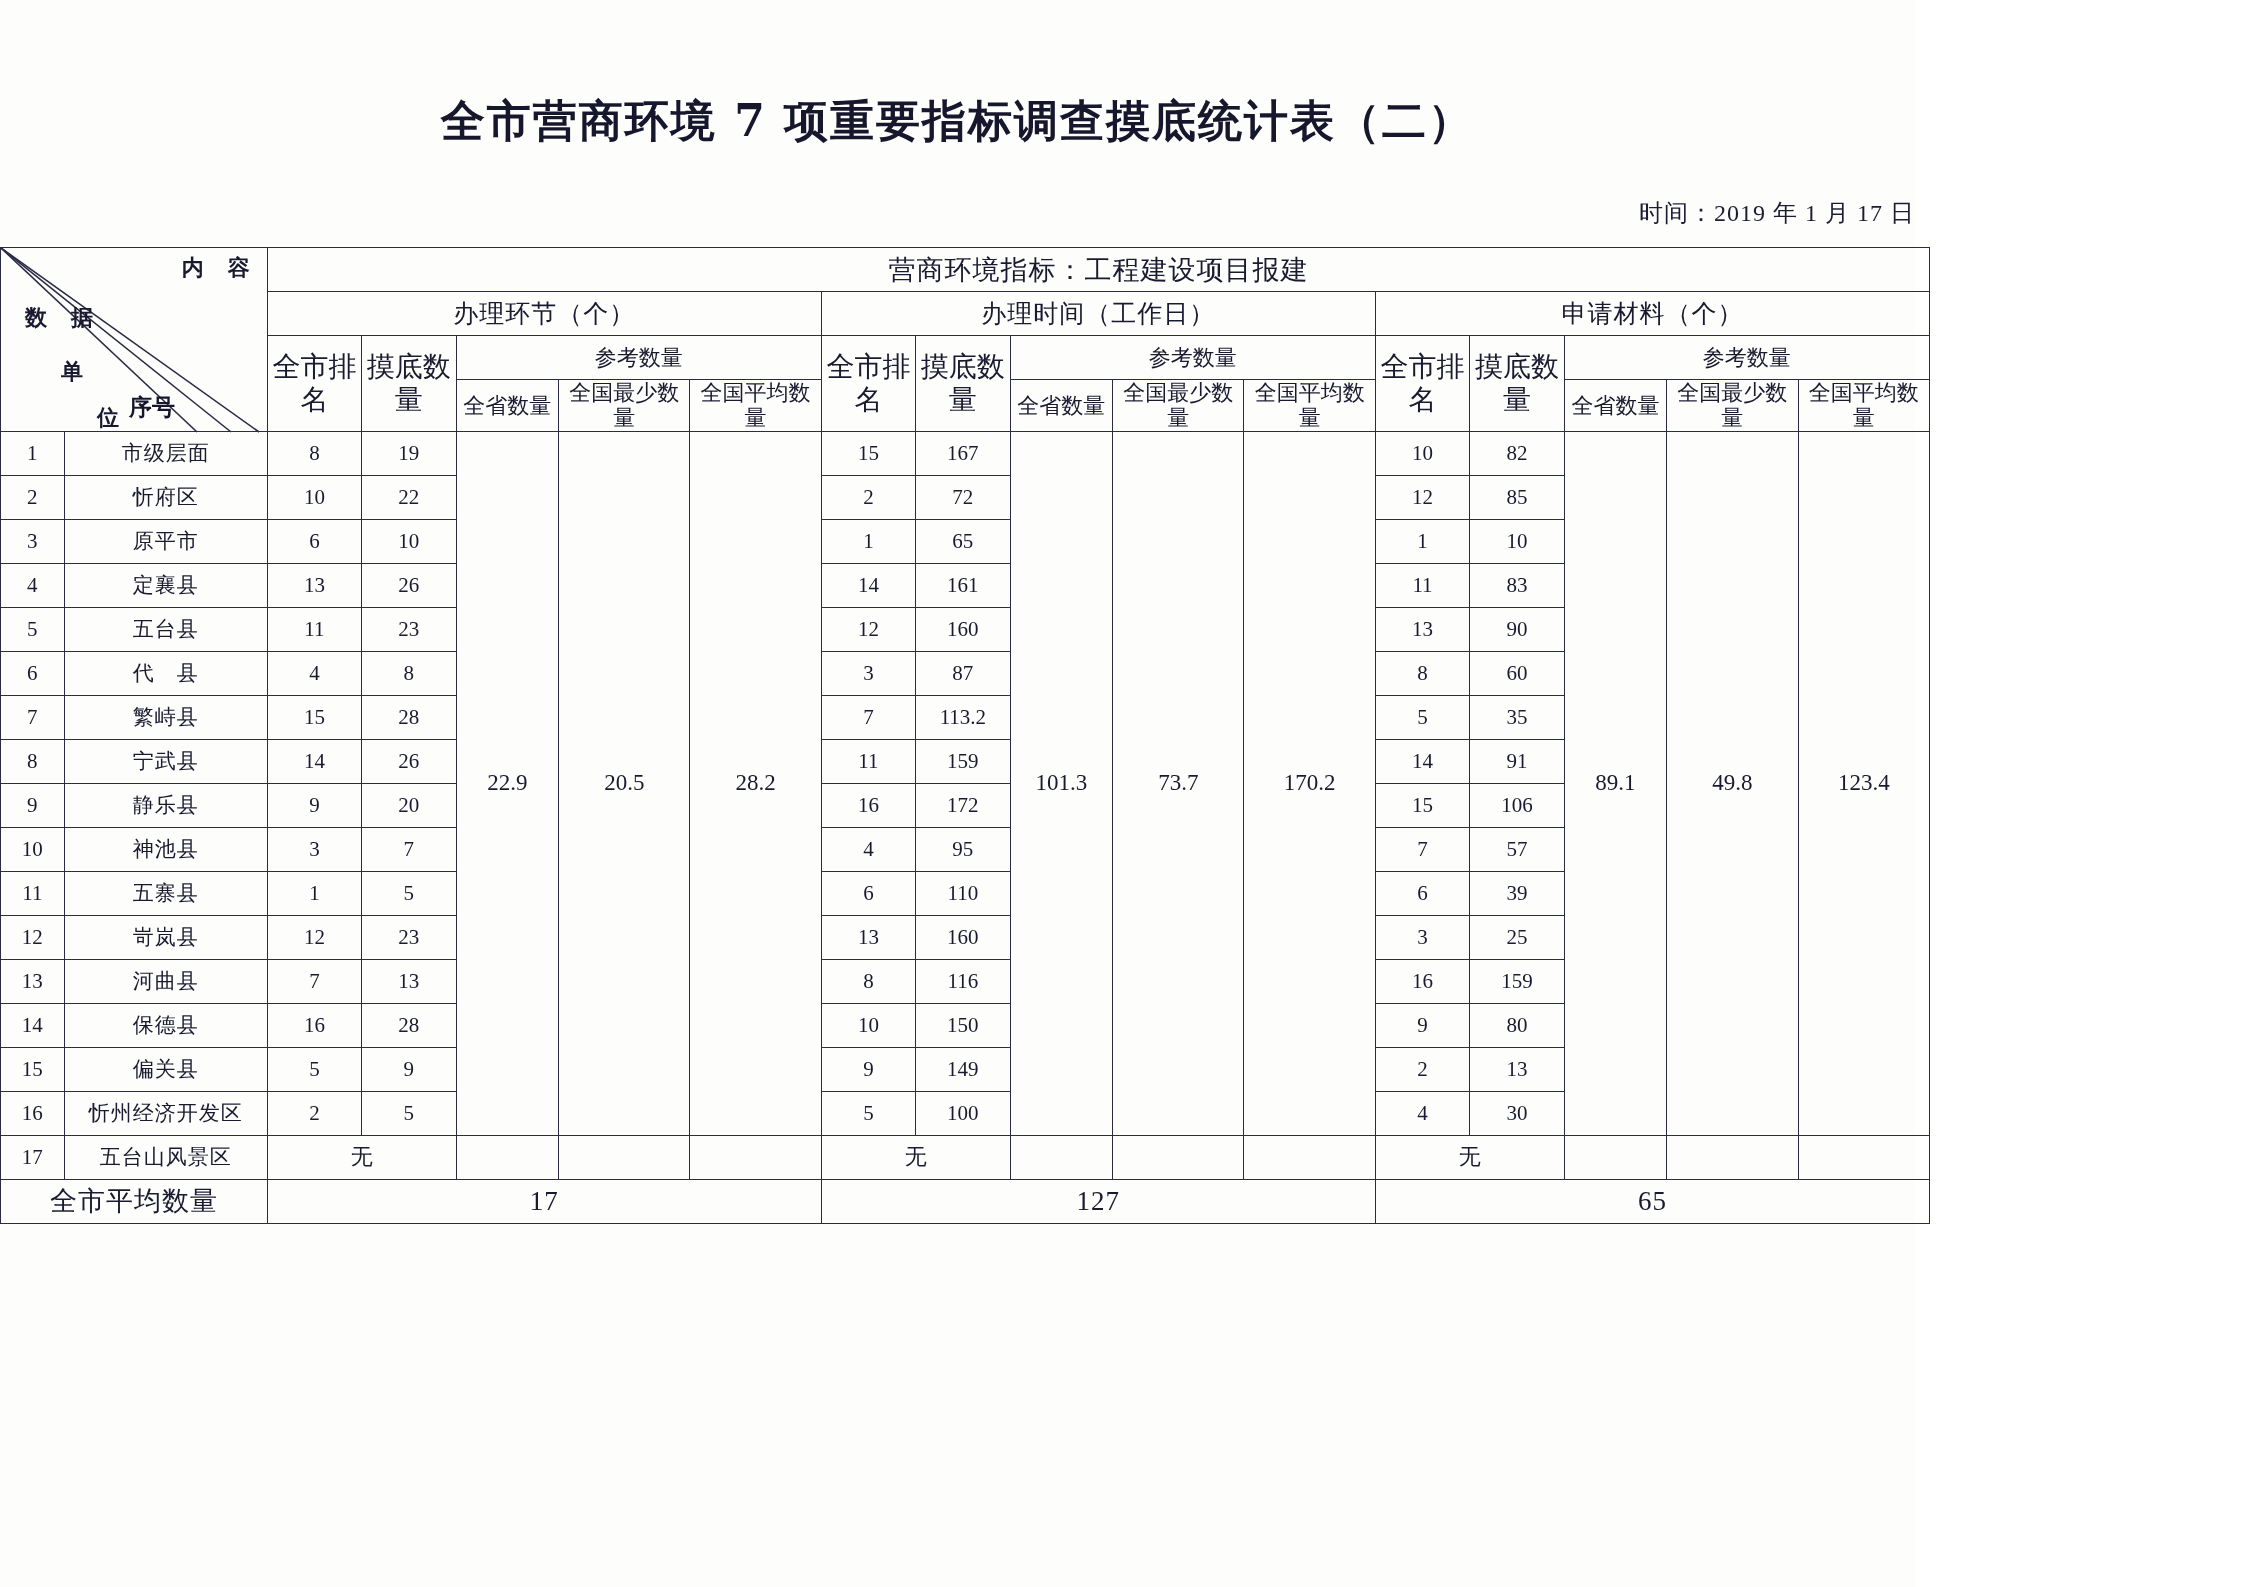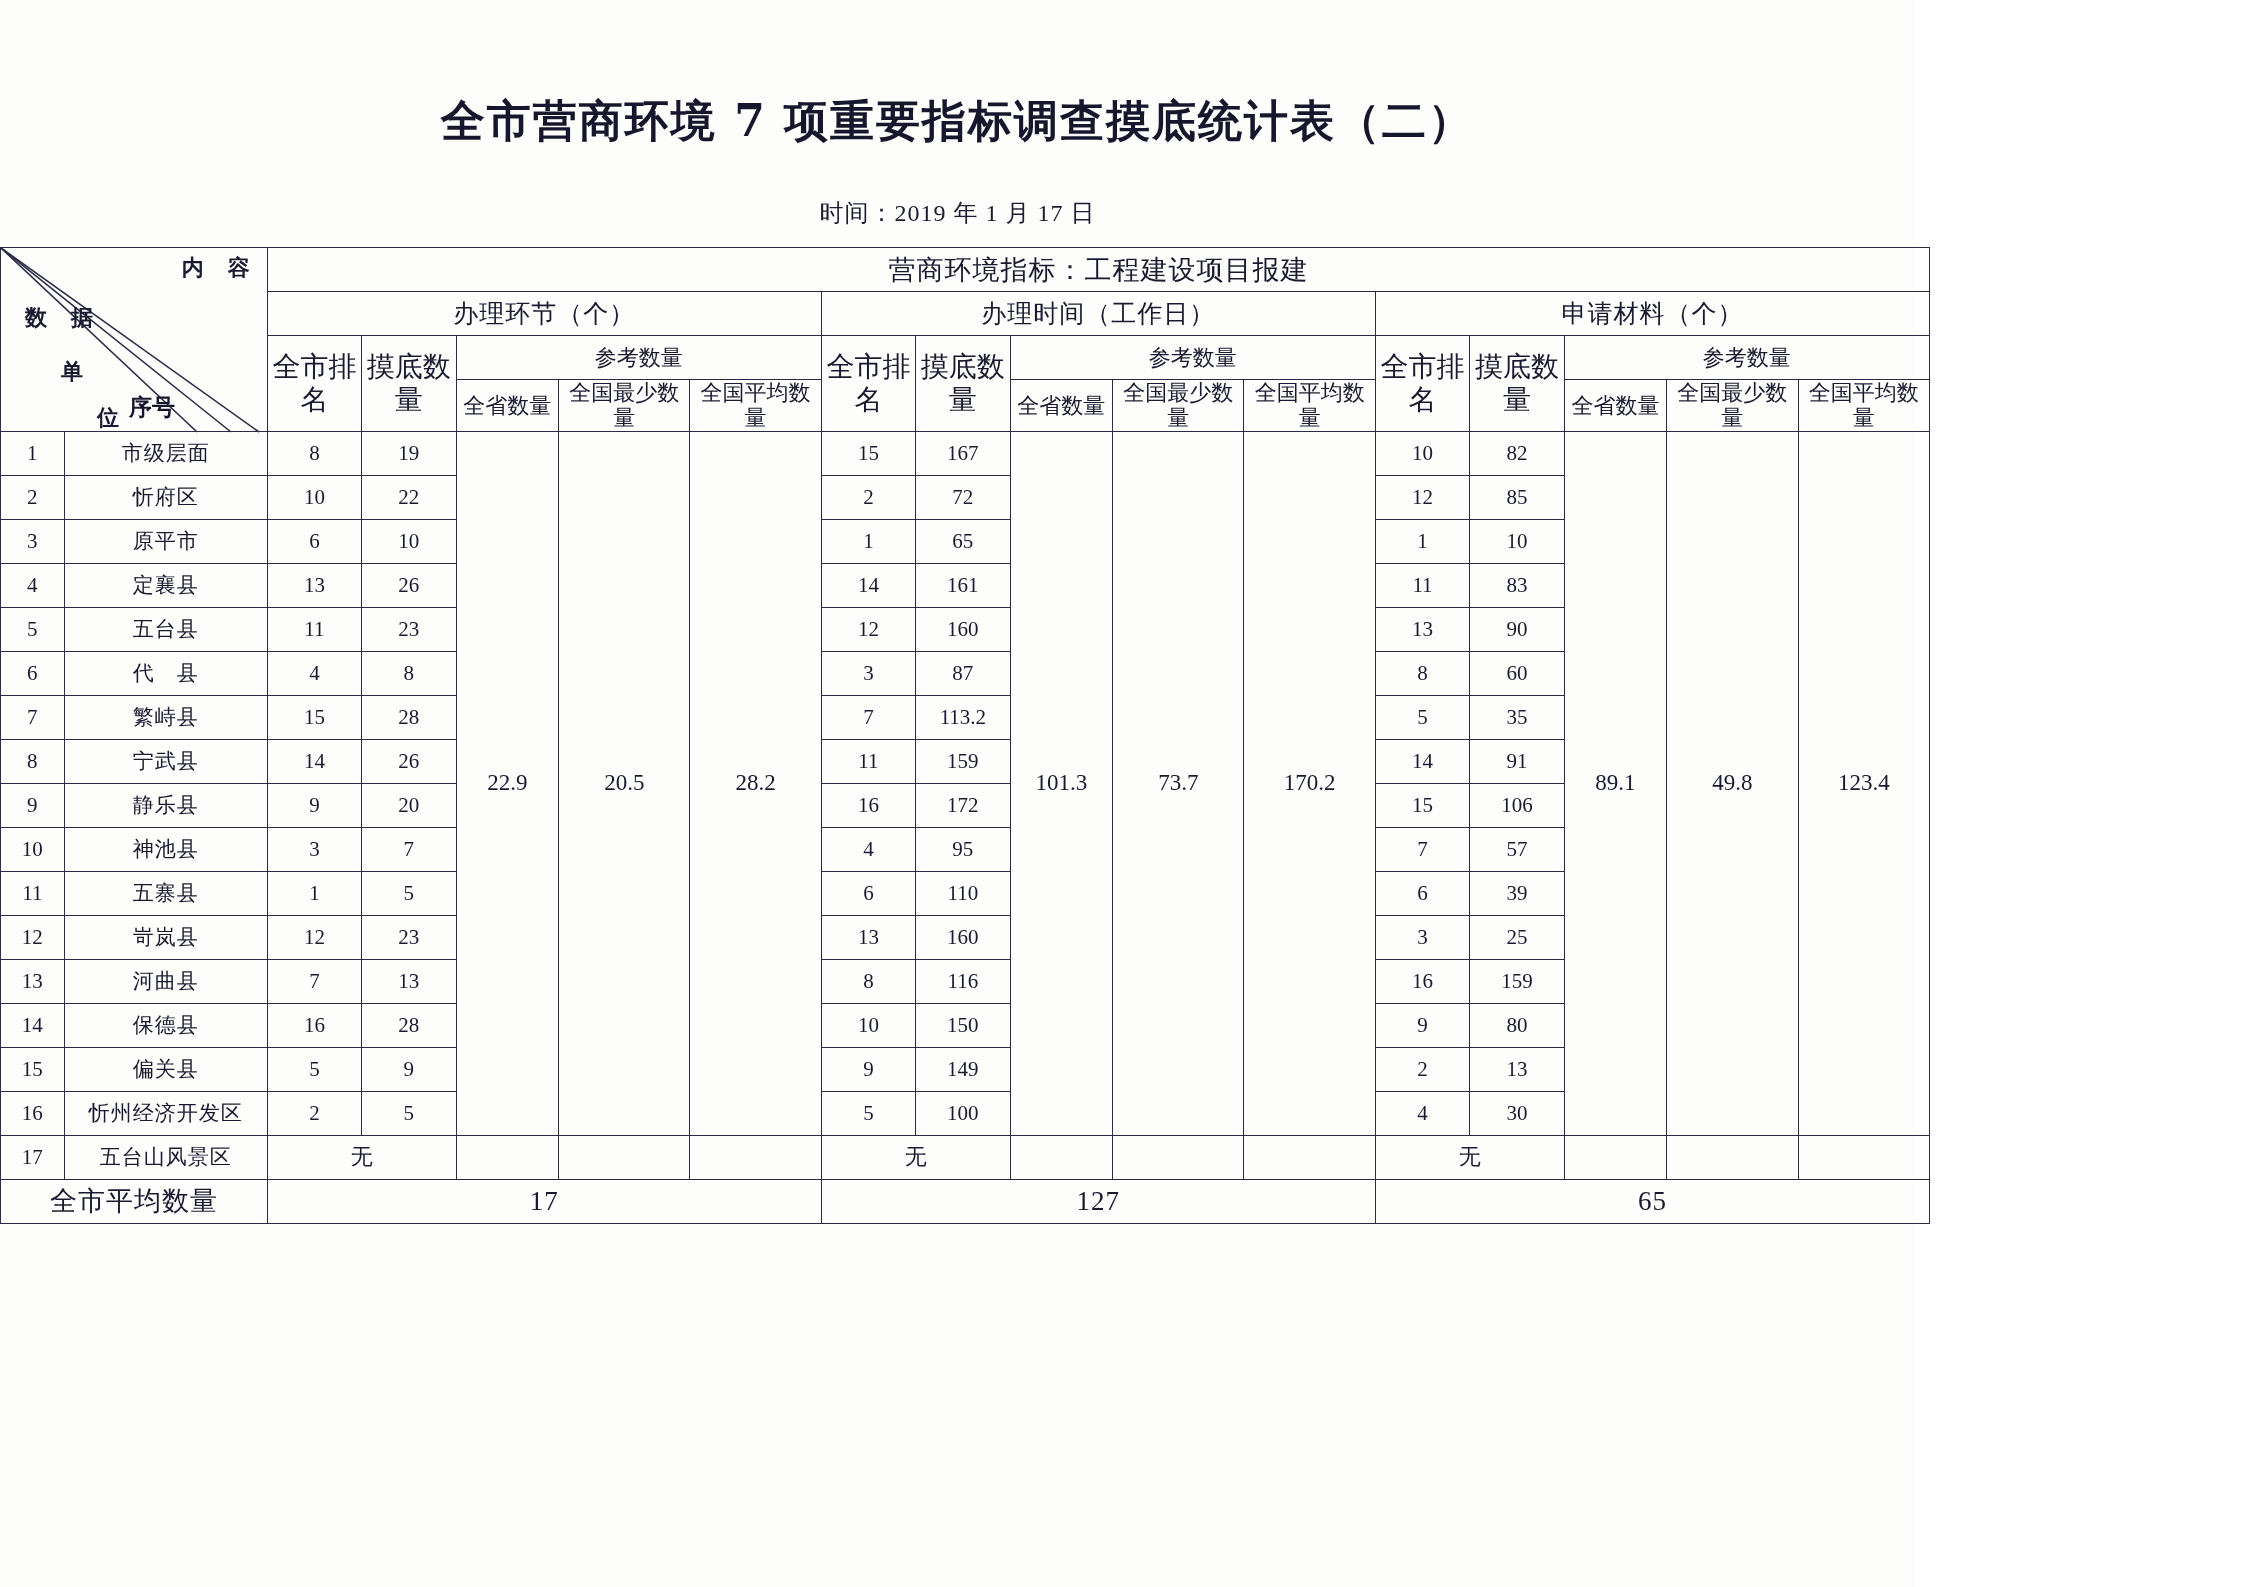--- a/index.html
+++ b/index.html
@@ -25,21 +25,21 @@
   .title {
     text-align: center;
     font-family: "DejaVu Serif", serif;
     font-weight: bold;
     font-size: 44px;
     letter-spacing: 2px;
     margin-top: 92px;
     color: #16172c;
   }
   .date-line {
-    text-align: center;
+    text-align: right;
     margin-top: 46px;
     font-size: 24px;
     letter-spacing: 1px;
     color: #1c1d33;
   }
   .table-wrap {
     margin: 18px auto 0 auto;
     width: 1930px;
   }
   table.main {

